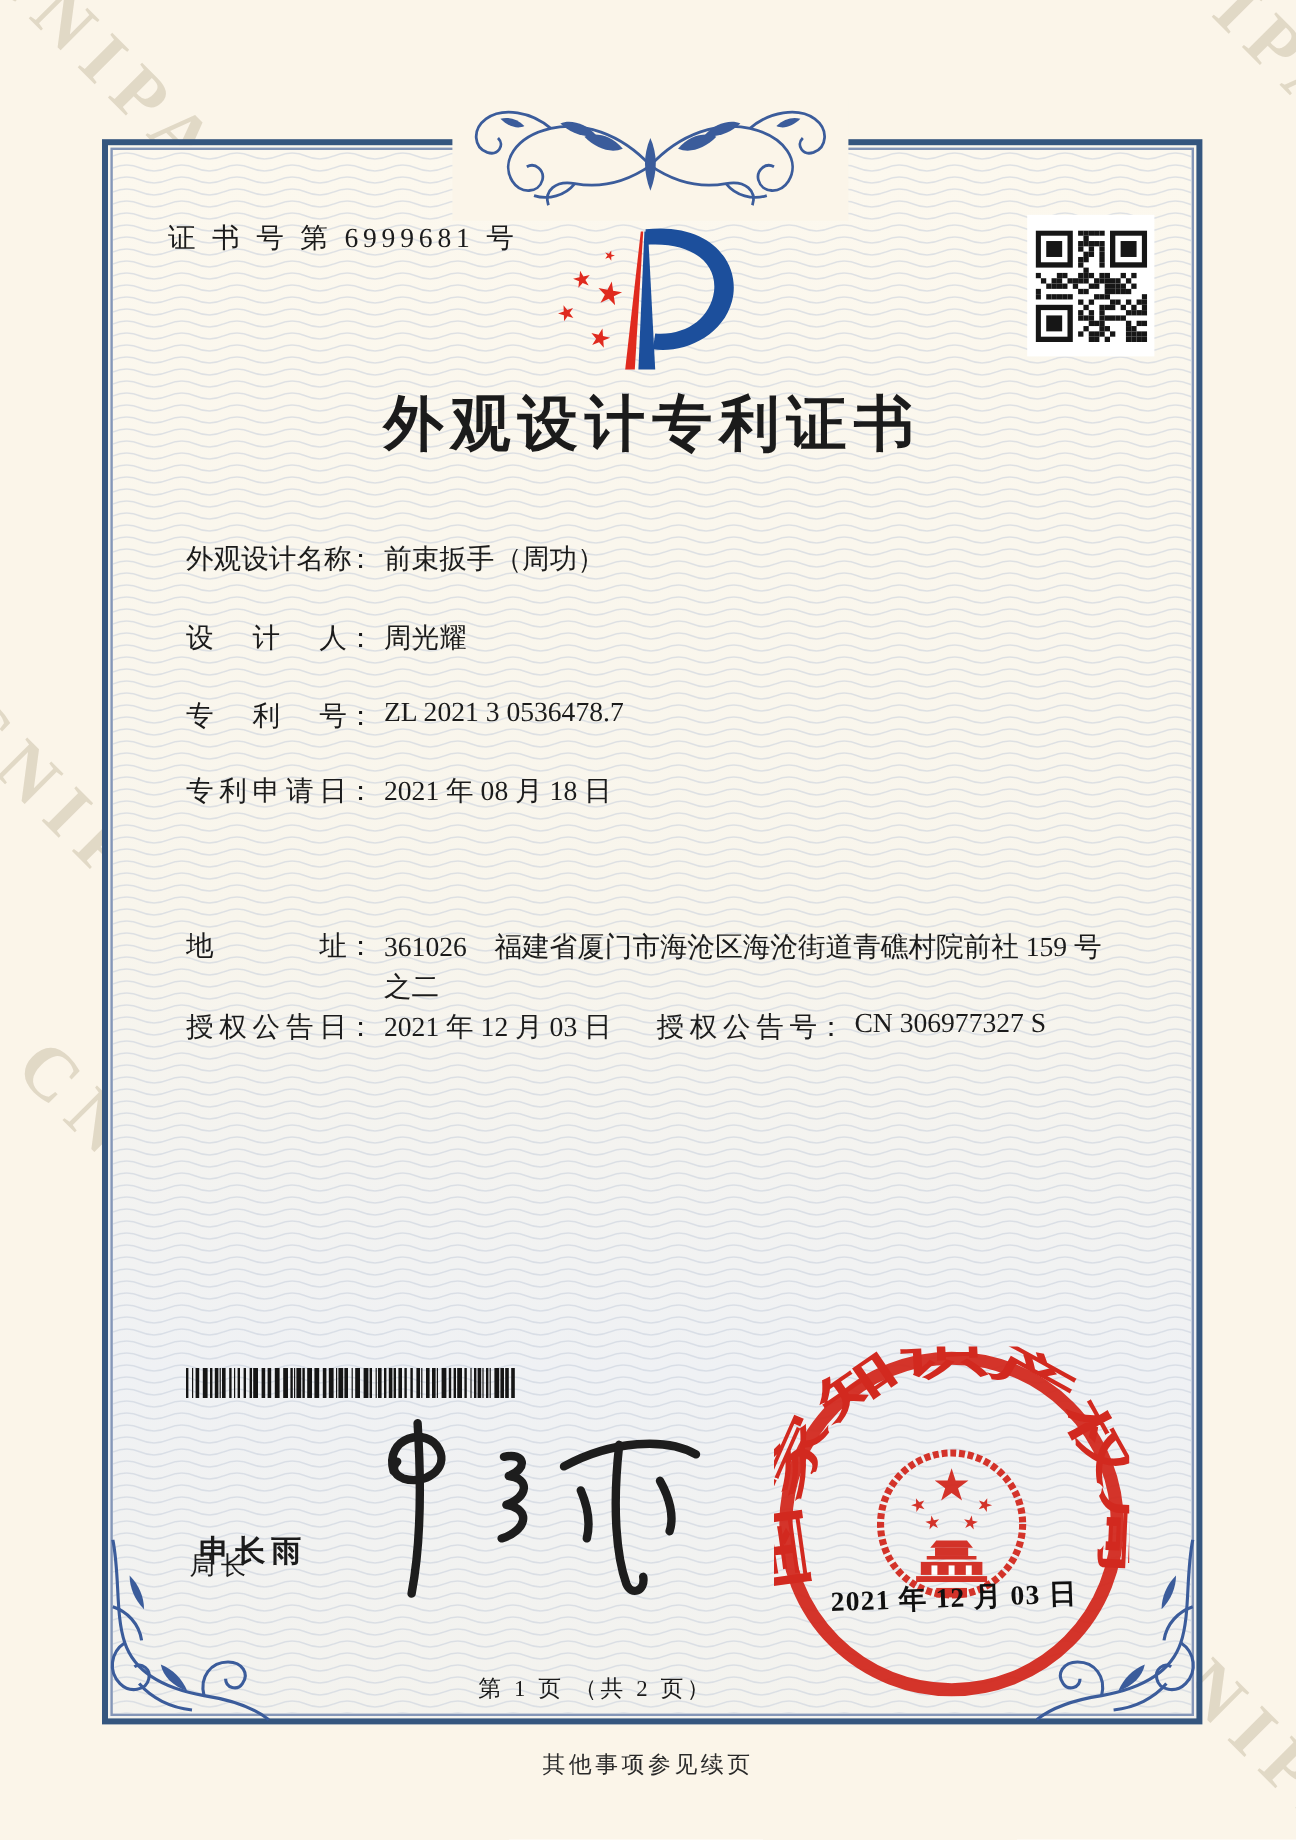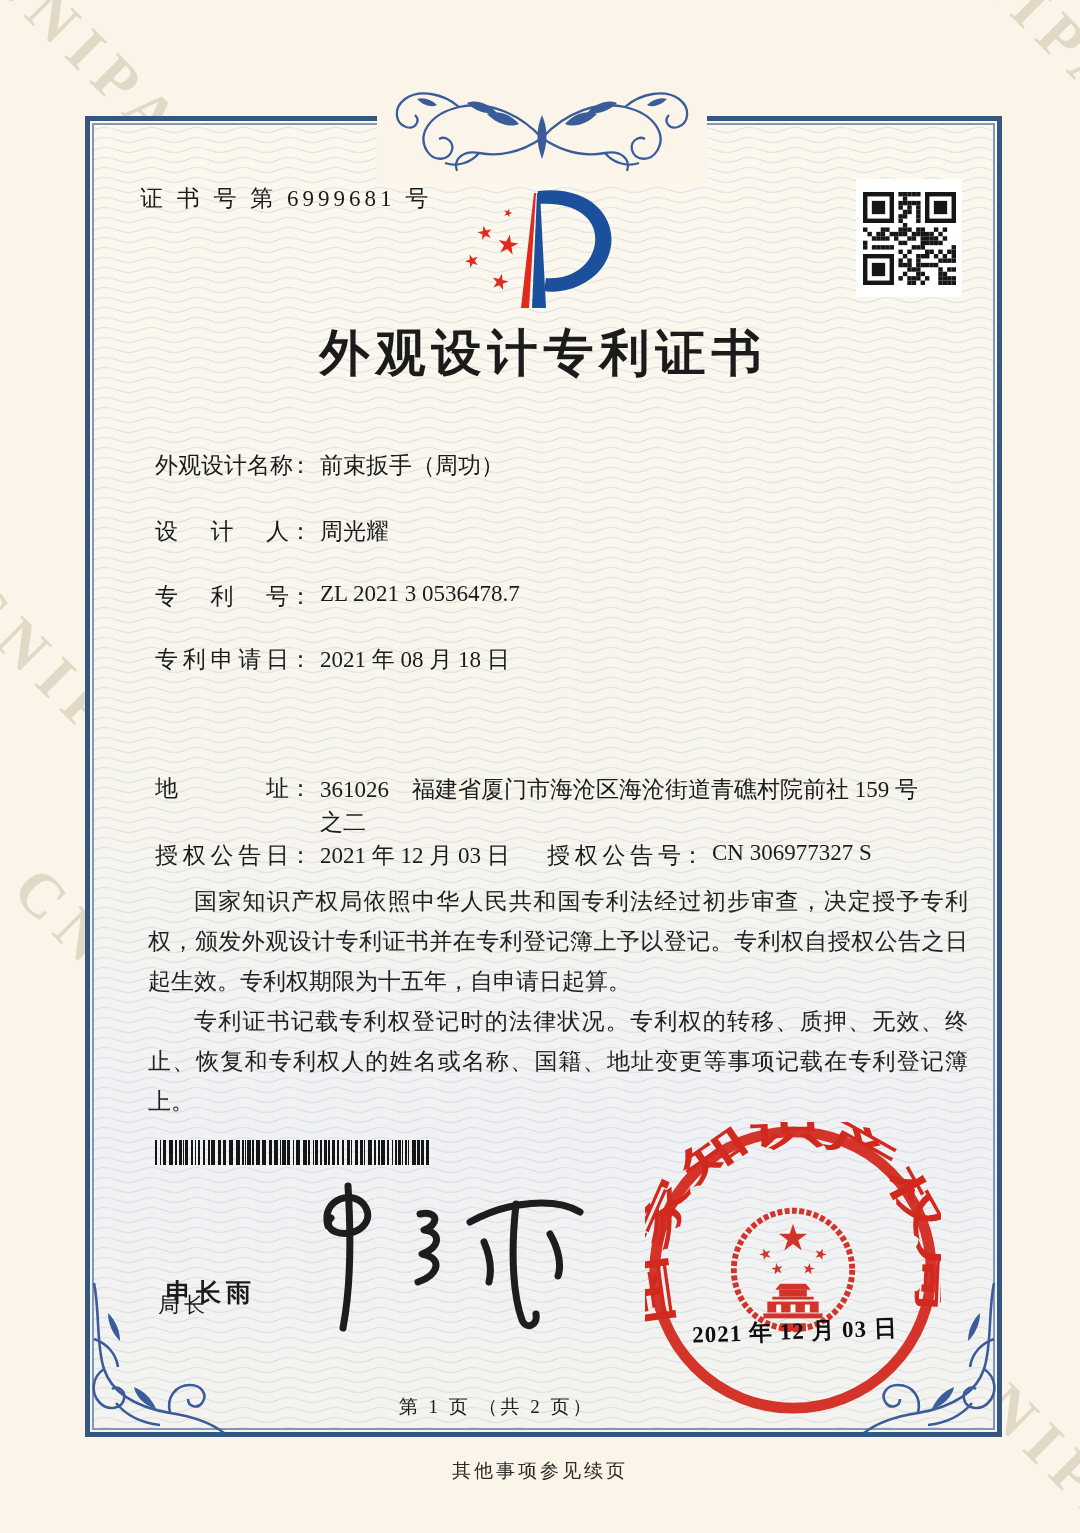--- a/index.html
+++ b/index.html
@@ -332,24 +332,20 @@
   <div class="fld r6">
     <span class="lbl">地址</span><span class="colon">：</span><span class="val-block"><span>361026　福建省厦门市海沧区海沧街道青礁村院前社 159 号</span><br><span>之二</span></span>
   </div>
   <div class="fld r7">
     <span class="lbl">授权公告日</span><span class="colon">：</span><span class="val">2021 年 12 月 03 日</span>
     <span class="fld2">
       <span class="lbl">授权公告号</span><span class="colon">：</span><span class="val">CN 306977327 S</span>
     </span>
   </div>
 
-  <div class="body-text">
-    <p>国家知识产权局依照中华人民共和国专利法经过初步审查，决定授予专利权，颁发外观设计专利证书并在专利登记簿上予以登记。专利权自授权公告之日起生效。专利权期限为十五年，自申请日起算。</p>
-    <p>专利证书记载专利权登记时的法律状况。专利权的转移、质押、无效、终止、恢复和专利权人的姓名或名称、国籍、地址变更等事项记载在专利登记簿上。</p>
-  </div>
 
   <div class="barcode">
       <span style="left:0px;width:2px"></span>
       <span style="left:5px;width:1px"></span>
       <span style="left:8px;width:3px"></span>
       <span style="left:14px;width:4px"></span>
       <span style="left:20px;width:2px"></span>
       <span style="left:24px;width:3px"></span>
       <span style="left:28px;width:1px"></span>
       <span style="left:30px;width:3px"></span>

